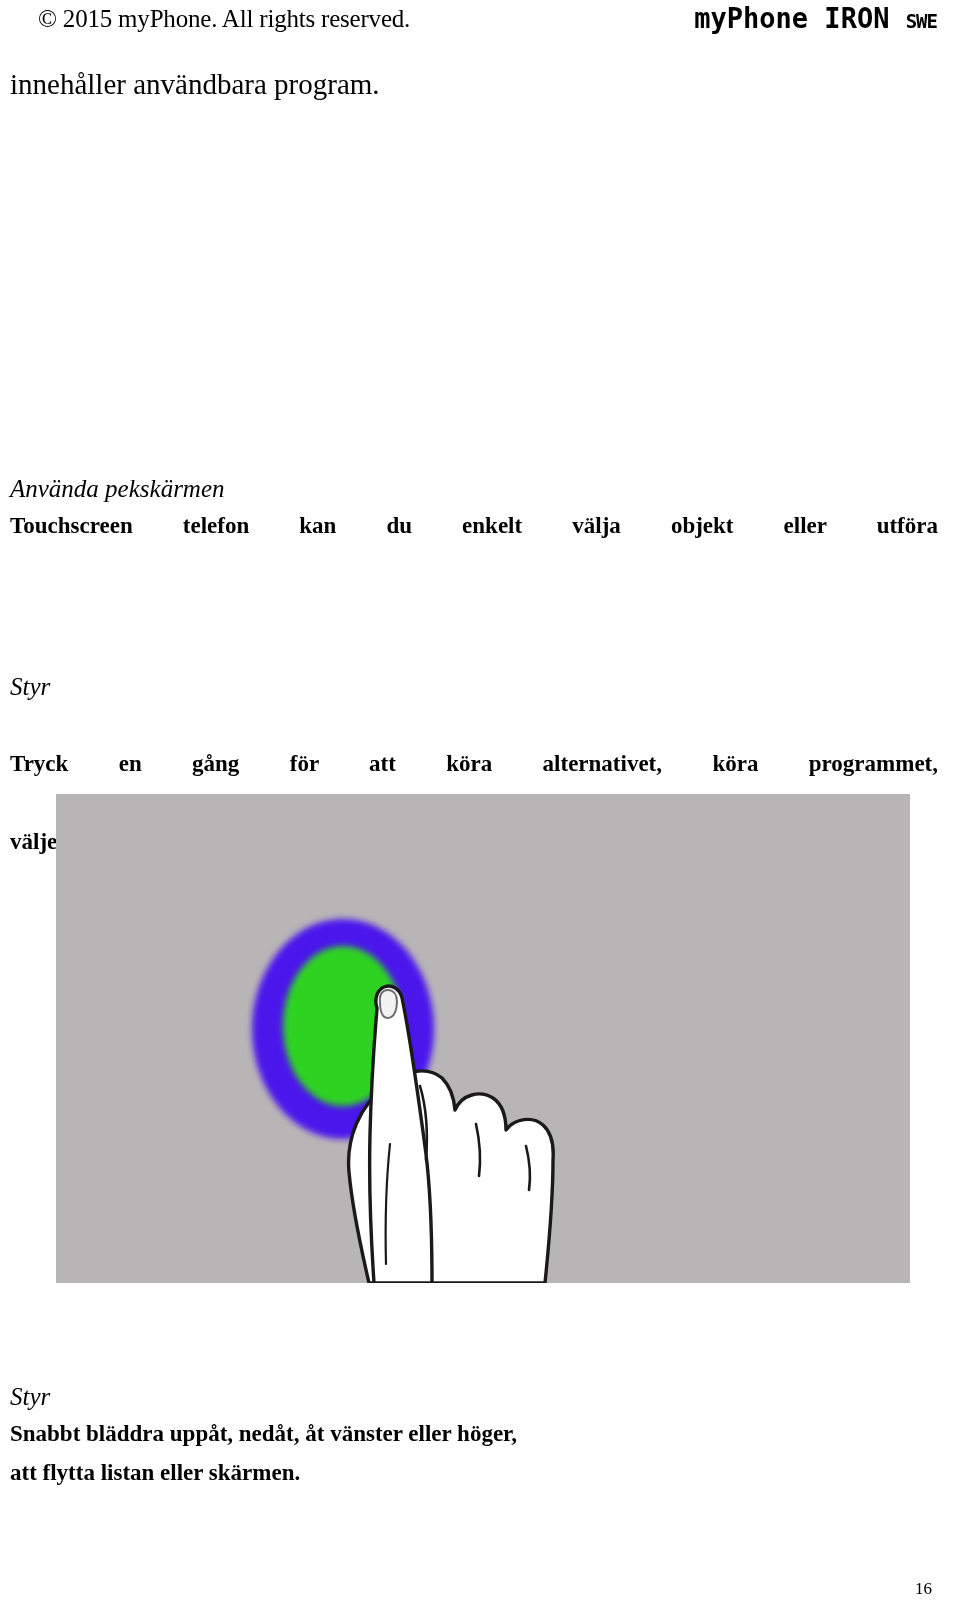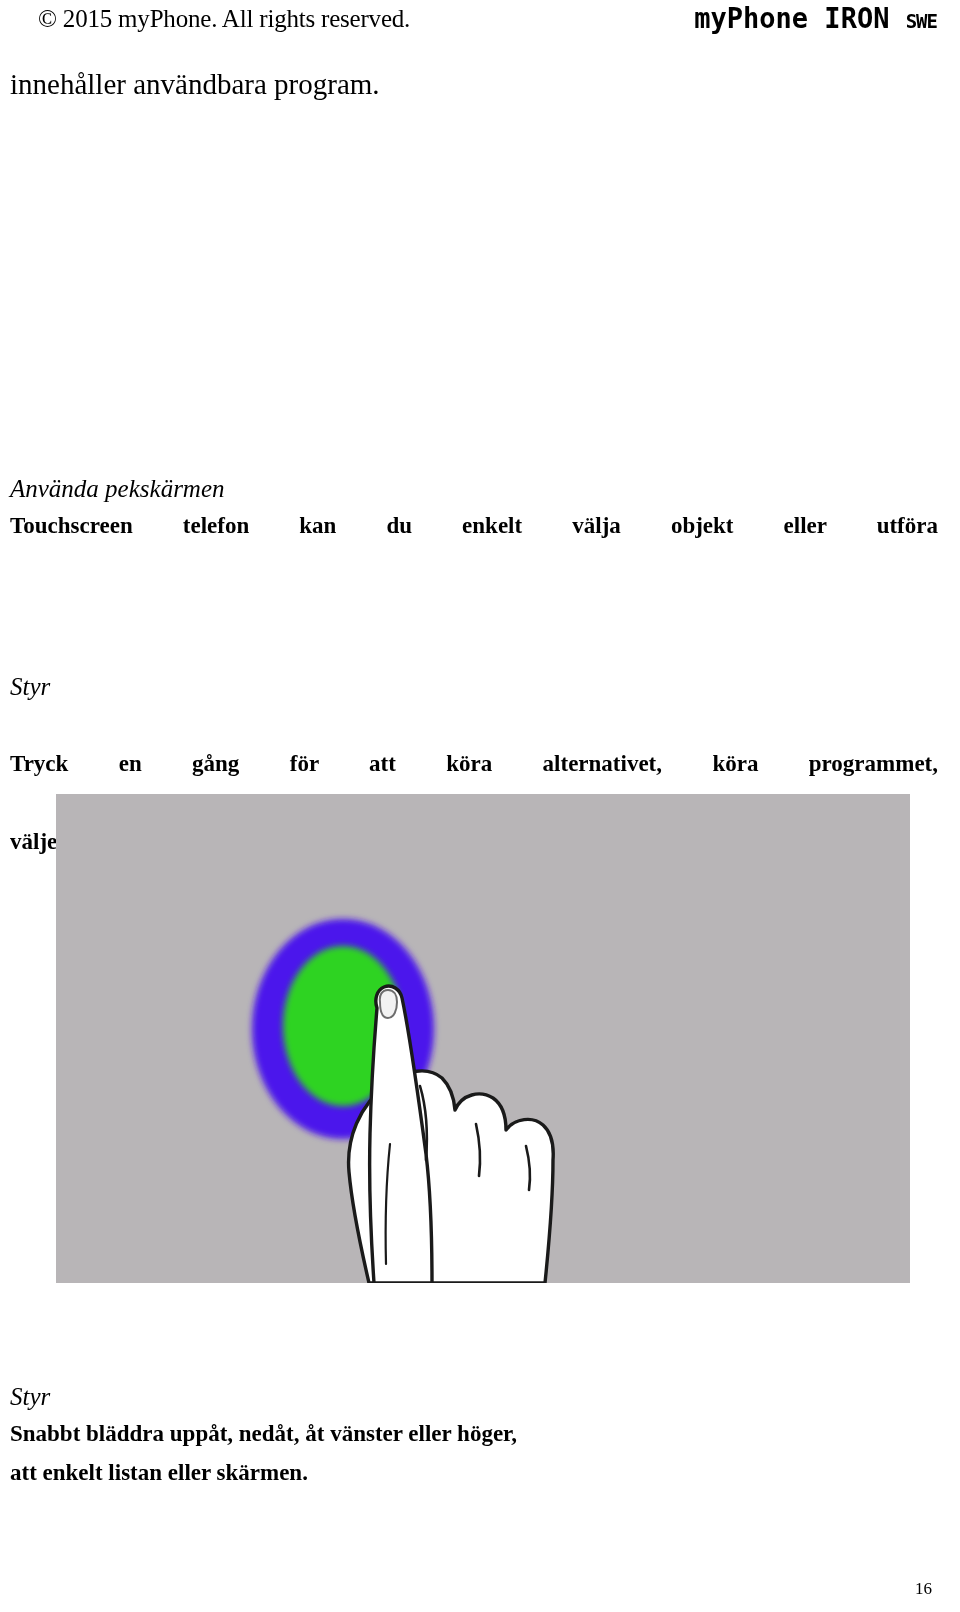--- a/index.html
+++ b/index.html
@@ -221,18 +221,18 @@
         <path d="M420 330 C 424 348, 425 366, 423 382" fill="none" stroke="#1a1a1a" stroke-width="2.6" stroke-linecap="round"></path>
         <path d="M470 352 C 474 368, 475 382, 473 396" fill="none" stroke="#1a1a1a" stroke-width="2.6" stroke-linecap="round"></path>
         <path d="M334 350 C 330 388, 329 430, 330 470" fill="none" stroke="#1a1a1a" stroke-width="2.2" stroke-linecap="round"></path>
       </g>
     </svg>
   </div>
 
   <div class="heading" id="head-shift">Styr</div>
   <div class="para" id="para-shift">
     <span class="line-last">Snabbt bläddra uppåt, nedåt, åt vänster eller höger,</span>
-    <span class="line-last">att enkelt listan eller skärmen.</span>
+    <span class="line-last">att flytta listan eller skärmen.</span>
   </div>
 
 </div>
 
 <div class="page-number">16</div>
 
 </body></html>

